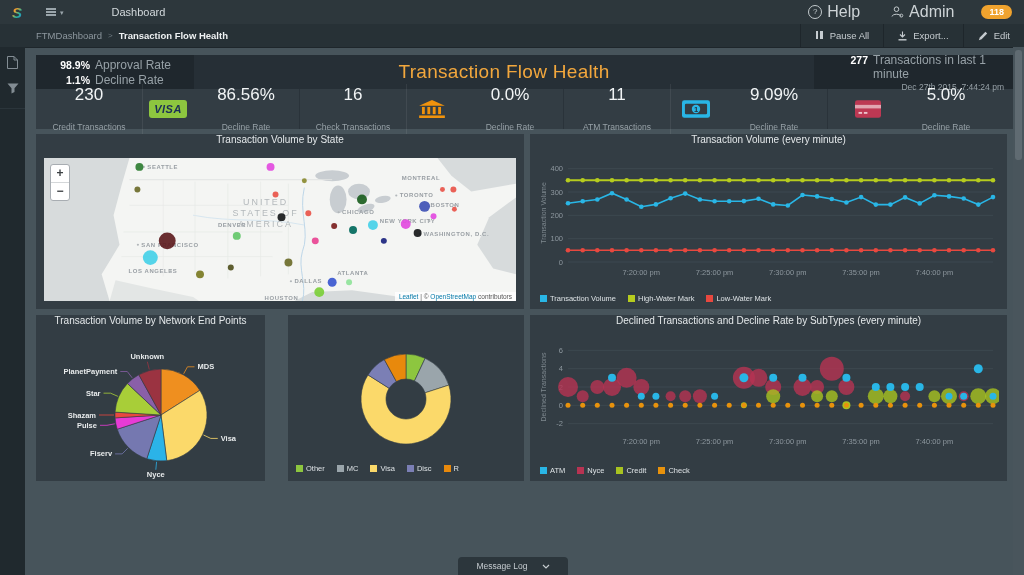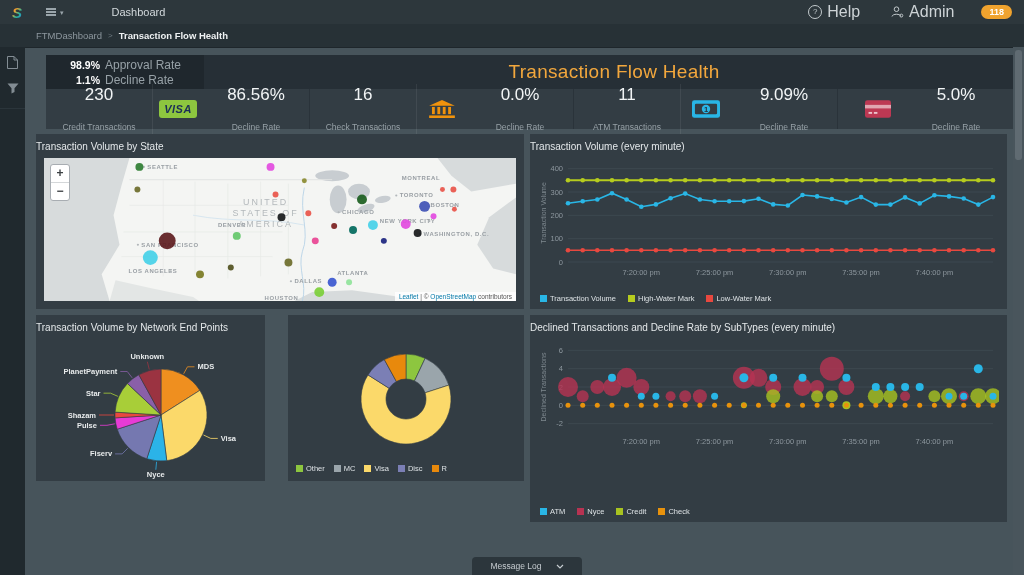--- a/index.html
+++ b/index.html
@@ -27,21 +27,21 @@
   .crumb-actions{margin-left:auto;display:flex}
   .cbtn{display:flex;align-items:center;gap:6px;padding:0 14px;border-left:1px solid #1e262b;color:#c6ccd0;font-size:9.5px;cursor:pointer}
   .pause-ico i{display:inline-block;width:2.5px;height:8px;background:#c6ccd0;margin:0 1px}
   
   .sidebar{position:absolute;top:47px;left:0;bottom:0;width:25px;background:#20292e;display:flex;flex-direction:column;align-items:center;padding-top:9px;gap:14px;z-index:5;box-sizing:border-box}
   .side-ico{cursor:pointer;opacity:.9}
   .side-div{width:25px;height:1px;background:#2b353b}
   .vscroll{position:absolute;top:47px;right:0;bottom:0;width:11px;background:#49555c;z-index:5}
   .vthumb{width:7px;height:110px;margin:3px 2px;background:#606b72;border-radius:3px;cursor:pointer}
   
-  .hdr{position:absolute;left:46px;top:55px;width:978px;z-index:2}
+  .hdr{position:absolute;left:36px;top:55px;width:978px;z-index:2}
   .hstrip{height:34px;background:#262f36;display:flex;align-items:stretch}
   .statbox{background:#1f272d;display:flex;flex-direction:column;justify-content:center;padding:0 10px;gap:1px;box-sizing:border-box}
   .statbox.left{width:158px}
   .statbox.right{width:200px;align-items:flex-end}
   .statrow{display:flex;align-items:baseline;gap:5px}
   .statval{color:#fff;font-weight:700;font-size:10.5px;min-width:44px;text-align:right}
   .statlab{color:#97a1a7;font-size:12px}
   .stattime{color:#97a1a7;font-size:8.5px}
   .htitle{flex:1;text-align:center;color:#f2a73d;font-size:19px;line-height:34px;font-weight:500;letter-spacing:.3px}
   .kpirow{height:40px;background:#333d44;display:flex}
@@ -52,41 +52,41 @@
   .kval{color:#f2f5f6;font-size:17px;font-weight:400;line-height:18px}
   .klab{color:#97a1a7;font-size:8.5px;margin-top:18px}
   .kicon{width:50px;display:flex;justify-content:center;align-items:center}
   .visa-badge{background:#8dc63f;color:#1b2e57;font-weight:700;font-style:italic;font-size:11px;letter-spacing:.5px;padding:3px 5px;border-radius:3px}
   
   .panel{position:absolute;background:#333d44;z-index:2}
   #p-map{left:36px;top:134px;width:488px;height:175px}
   #p-line{left:530px;top:134px;width:477px;height:175px}
   #p-pie{left:36px;top:315px;width:229px;height:166px}
   #p-donut{left:288px;top:315px;width:236px;height:166px}
-  #p-bubble{left:530px;top:315px;width:477px;height:207px}
-  .ptitle{color:#e4e8ea;font-size:10px;padding-top:7px}
+  #p-bubble{left:530px;top:315px;width:477px;height:166px}
+  .ptitle{text-align:center;color:#e4e8ea;font-size:10px;}
   .chart-svg{position:absolute;left:8px;top:22px;display:block}
   .pie-svg{position:absolute;left:0;top:24px;display:block}
   
   .map-wrap{position:absolute;left:8px;top:24px;right:8px;bottom:8px;background:#eef0ee;overflow:hidden}
   #map-svg{width:100%;height:100%;display:block}
   .zoomctl{position:absolute;left:6px;top:6px;width:18px;background:#fff;border:1px solid #a8adb2;border-radius:3px;overflow:hidden;z-index:3}
   .zbtn{display:block;width:100%;height:17px;text-align:center;font-size:12px;font-weight:700;color:#3c4043;line-height:16px;cursor:pointer}
   .zbtn + .zbtn{border-top:1px solid #d4d7d9}
   .attrib{position:absolute;right:0;bottom:0;background:rgba(255,255,255,.82);font-size:6.5px;color:#555;padding:1px 4px;z-index:3;white-space:pre}
   .attrib span.link{color:#0078a8;cursor:pointer}
   
   .lg{position:absolute;left:10px;display:flex;gap:12px;align-items:center}
   #line-legend{bottom:6px}
   #bubble-legend{bottom:6px}
-  #donut-legend{bottom:8px;left:8px;gap:9px}
+  #donut-legend{bottom:8px;left:8px;}
   .lg-item{display:flex;align-items:center;gap:3px;color:#dde2e5;font-size:7.5px;cursor:pointer}
   .sw{width:7px;height:7px;display:inline-block}
   
-  .msglog{position:absolute;left:472px;bottom:0;width:110px;height:18px;background:#2c363c;border-radius:4px 4px 0 0;display:flex;align-items:center;justify-content:center;gap:14px;color:#c6ccd0;font-size:8.5px;cursor:pointer;z-index:4}
+  .msglog{position:absolute;left:458px;bottom:0;width:110px;height:18px;background:#2c363c;border-radius:4px 4px 0 0;display:flex;align-items:center;justify-content:center;gap:14px;color:#c6ccd0;font-size:8.5px;cursor:pointer;z-index:4}
 </style>
 </head>
 <body>
 
 <div class="page">
 
   <div class="topbar">
     <span class="logo">S</span>
     <span class="menu-btn">
       <span class="menu-bars">
@@ -113,20 +113,39 @@
       <span class="badge">118</span>
     </span>
   </div>
 
   <div class="crumbbar">
     <span class="crumbs">
       <span class="crumb-root">FTMDashboard</span>
       <span class="crumb-sep">&gt;</span>
       <span class="crumb-cur">Transaction Flow Health</span>
     </span>
+    <span class="crumb-actions">
+      <span class="cbtn">
+        <span class="pause-ico"><i></i><i></i></span>
+        <span>Pause All</span>
+      </span>
+      <span class="cbtn">
+        <svg width="9" height="10" viewBox="0 0 9 10">
+          <path d="M4.5 0.5 V5.5 M2 3.5 L4.5 6 L7 3.5" fill="none" stroke="#c6ccd0" stroke-width="1.1"></path>
+          <path d="M0.5 8.8 H8.5" stroke="#c6ccd0" stroke-width="1.4"></path>
+        </svg>
+        <span>Export...</span>
+      </span>
+      <span class="cbtn">
+        <svg width="10" height="10" viewBox="0 0 10 10">
+          <path d="M0.8 9.2 L1.8 6.4 L7.4 0.8 L9.2 2.6 L3.6 8.2 Z" fill="#c6ccd0"></path>
+        </svg>
+        <span>Edit</span>
+      </span>
+    </span>
   </div>
 
   <div class="sidebar">
     <svg class="side-ico" width="11" height="13" viewBox="0 0 11 13">
       <path d="M0.5 0.5 H7 L10.5 4 V12.5 H0.5 Z" fill="none" stroke="#8d979e" stroke-width="1"></path>
       <path d="M7 0.5 V4 H10.5" fill="none" stroke="#8d979e" stroke-width="1"></path>
     </svg>
     <svg class="side-ico" width="12" height="11" viewBox="0 0 12 11">
       <path d="M0.5 0.5 H11.5 L7.5 5.2 V9 L4.5 10.5 V5.2 Z" fill="#8d979e"></path>
     </svg>
@@ -143,20 +162,27 @@
         <div class="statrow">
           <span class="statval">98.9%</span>
           <span class="statlab">Approval Rate</span>
         </div>
         <div class="statrow">
           <span class="statval">1.1%</span>
           <span class="statlab">Decline Rate</span>
         </div>
       </div>
       <div class="htitle">Transaction Flow Health</div>
+      <div class="statbox right">
+        <div class="statrow">
+          <span class="statval">277</span>
+          <span class="statlab">Transactions in last 1 minute</span>
+        </div>
+        <div class="stattime">Dec 27th 2015, 7:44:24 pm</div>
+      </div>
     </div>
     <div class="kpirow">
       <div class="kpi">
         <div class="kstack first">
           <div class="kval">230</div>
           <div class="klab">Credit Transactions</div>
         </div>
         <div class="kicon">
             <span class="visa-badge">VISA</span>
           </div>

